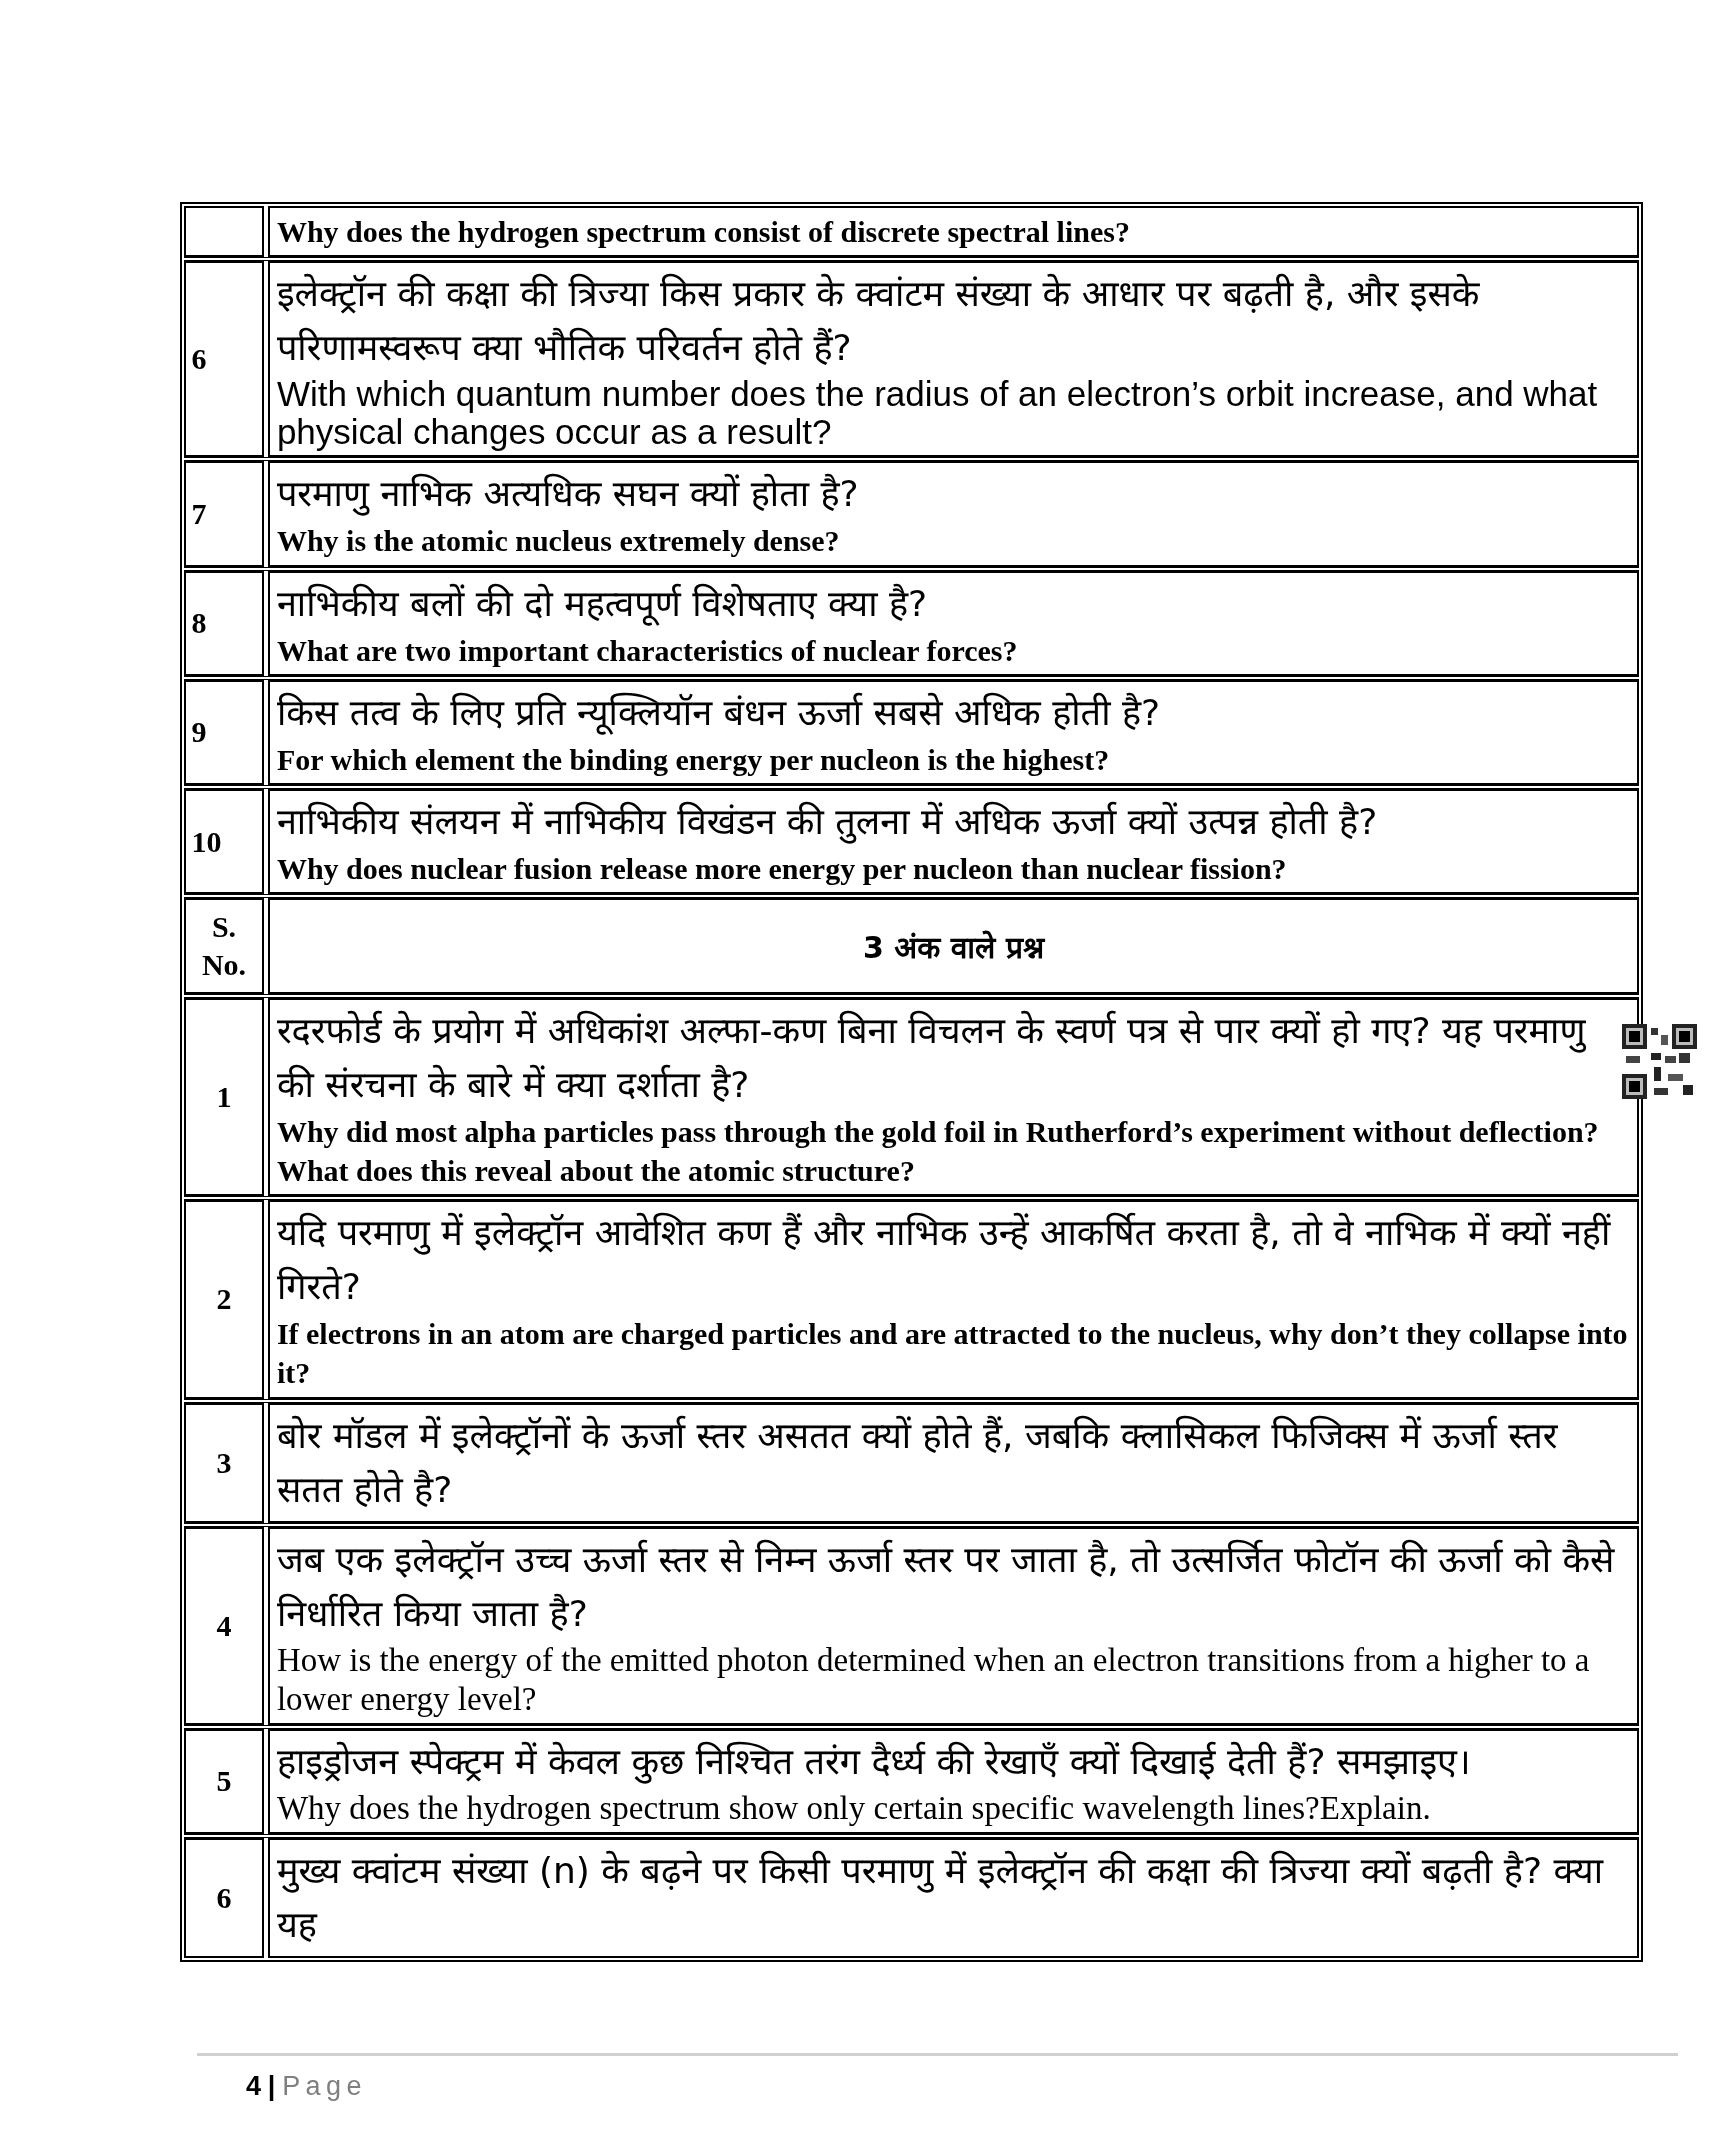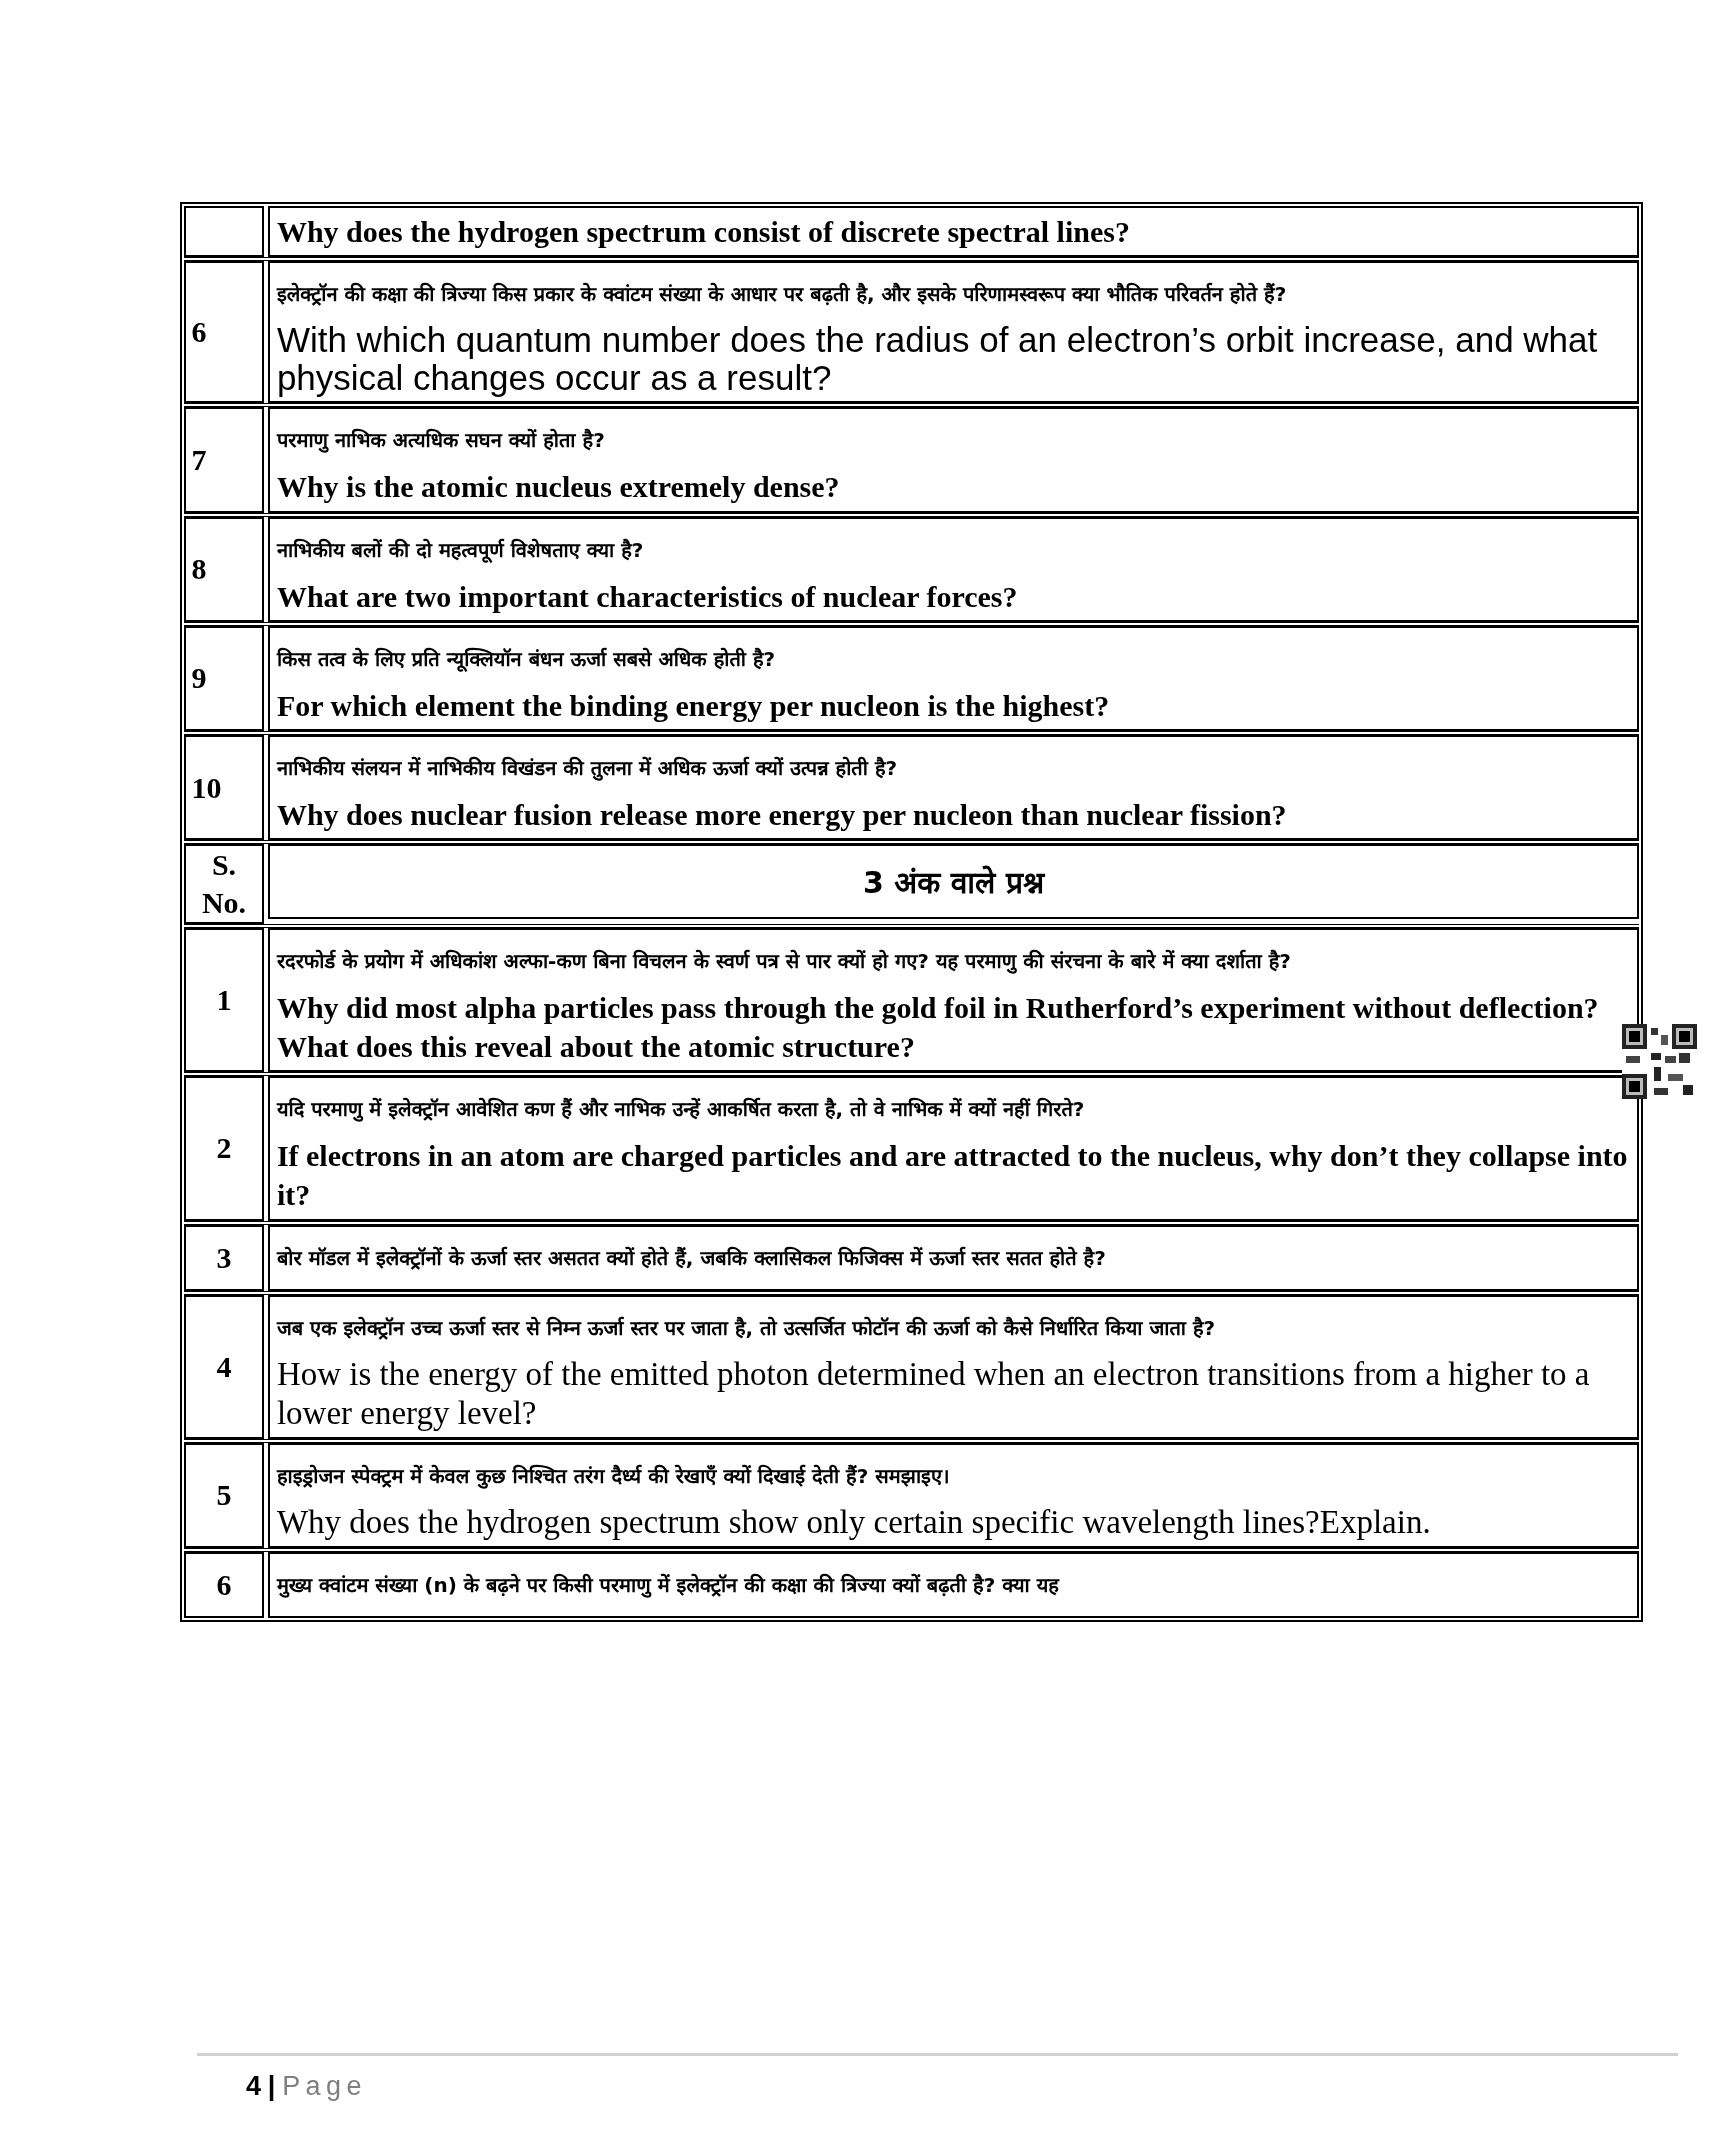--- a/index.html
+++ b/index.html
@@ -3,25 +3,25 @@
 <meta charset="utf-8">
 <style>
   html, body { margin:0; padding:0; background:#ffffff; }
   body { width:1732px; height:2140px; position:relative; font-family:"Liberation Serif", "DejaVu Serif", serif; color:#000; }
   .table-wrap { position:absolute; left:180px; top:202px; width:1463px; border:2px solid #000; padding:2px; box-sizing:border-box; }
   .row { display:flex; border-top:4.1px double #000; }
   .row.first { border-top:none; }
   .num-cell { width:80px; flex:0 0 80px; border:2px double #000; box-sizing:border-box; display:flex; align-items:center; font-weight:bold; font-size:30px; padding:0 5.4px; }
   .num-cell.center { justify-content:center; }
   .q-cell { flex:1; border:2px double #000; margin-left:4.1px; box-sizing:border-box; padding:4.1px 6.8px; }
-  .hi { font-family:"DejaVu Sans", sans-serif; font-size:20px; line-height:54px;font-weight:bold; }
+  .hi { font-family:"DejaVu Sans", sans-serif; font-size:36px; line-height:54px; }
   .en-bold { font-weight:bold; font-size:30px; line-height:39px; }
   .en-sans { font-family:"Liberation Sans", sans-serif; font-size:35px; line-height:38px; }
   .en-serif { font-size:33px; line-height:39px; }
-  .header-title { text-align:left; font-family:"DejaVu Sans", sans-serif; font-weight:bold; font-size:30px; display:flex; align-items:center; justify-content:center; height:75px; }
+  .header-title { text-align:left; font-family:"DejaVu Sans", sans-serif; font-weight:bold; font-size:30px; display:flex; align-items:center; justify-content:center; height:96px; }
   .sno { flex-direction:column; justify-content:center; align-items:center; text-align:center; line-height:38px; }
   .qr { position:absolute; left:1622px; top:1024px; width:75px; height:75px; }
   .footer-line { position:absolute; left:197px; top:2053px; width:1481px; height:2.7px; background:#d0d0d0; }
   .footer { position:absolute; left:198px; top:2071px; font-family:"Liberation Sans", sans-serif; font-size:27px;margin-left:48px; }
   .footer .pn { font-weight:bold; }
   .footer .sep { font-weight:bold; margin:0 6.8px; }
   .footer .pg { color:#7f7f7f; letter-spacing:5.4px; }
 </style>
 </head>
 <body>

